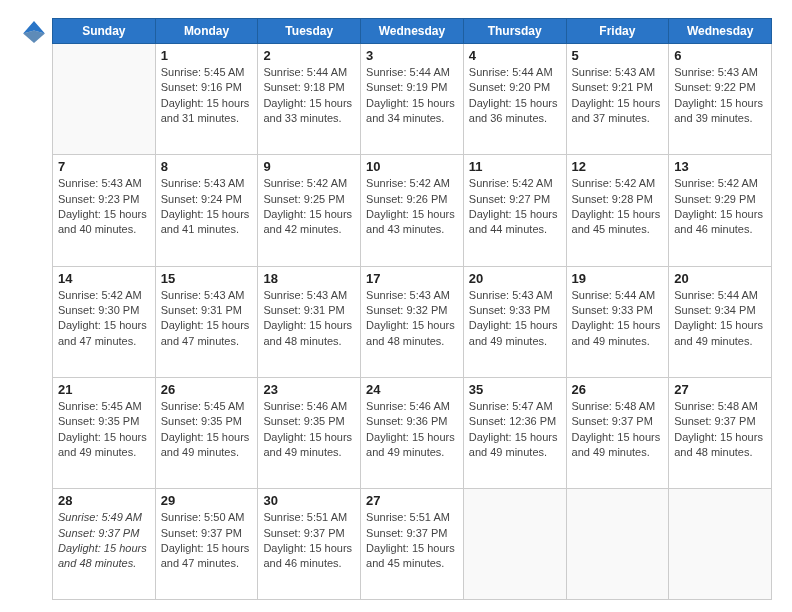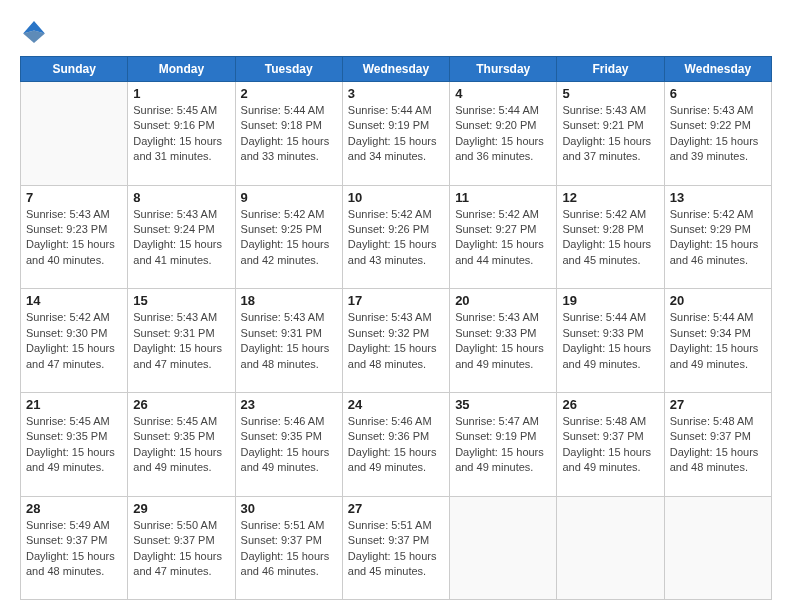--- a/index.html
+++ b/index.html
@@ -8,21 +8,21 @@
       height: 612px;
       font-family: Arial, sans-serif;
       background: #fff;
       overflow: hidden;
     }
     .page {
       width: 792px;
       height: 612px;
       padding: 18px 20px 12px 20px;
       display: flex;
-      flex-direction: column;
+      flex-direction: row;
     }
     .header {
       display: flex;
       justify-content: space-between;
       align-items: flex-start;
       margin-bottom: 10px;
     }
     .logo {
       display: flex;
       align-items: center;
@@ -304,21 +304,21 @@
           <td>
             <span class="day-number">24</span>
             <div class="cell-text" style="white-space: pre-line;">Sunrise: 5:46 AM
 Sunset: 9:36 PM
 Daylight: 15 hours
 and 49 minutes.</div>
           </td>
           <td>
             <span class="day-number">35</span>
             <div class="cell-text" style="white-space: pre-line;">Sunrise: 5:47 AM
-Sunset: 9:19 PM
+Sunset: 12:36 PM
 Daylight: 15 hours
 and 49 minutes.</div>
           </td>
           <td>
             <span class="day-number">26</span>
             <div class="cell-text" style="white-space: pre-line;">Sunrise: 5:48 AM
 Sunset: 9:37 PM
 Daylight: 15 hours
 and 49 minutes.</div>
           </td>
@@ -326,21 +326,21 @@
             <span class="day-number">27</span>
             <div class="cell-text" style="white-space: pre-line;">Sunrise: 5:48 AM
 Sunset: 9:37 PM
 Daylight: 15 hours
 and 48 minutes.</div>
           </td>
         </tr>
         <tr>
           <td>
             <span class="day-number">28</span>
-            <div class="cell-text" style="white-space: pre-line;">Sunrise: 5:49 AM
+            <div class="cell-text" style="white-space: pre-line; font-style: italic;">Sunrise: 5:49 AM
 Sunset: 9:37 PM
 Daylight: 15 hours
 and 48 minutes.</div>
           </td>
           <td>
             <span class="day-number">29</span>
             <div class="cell-text" style="white-space: pre-line;">Sunrise: 5:50 AM
 Sunset: 9:37 PM
 Daylight: 15 hours
 and 47 minutes.</div>

